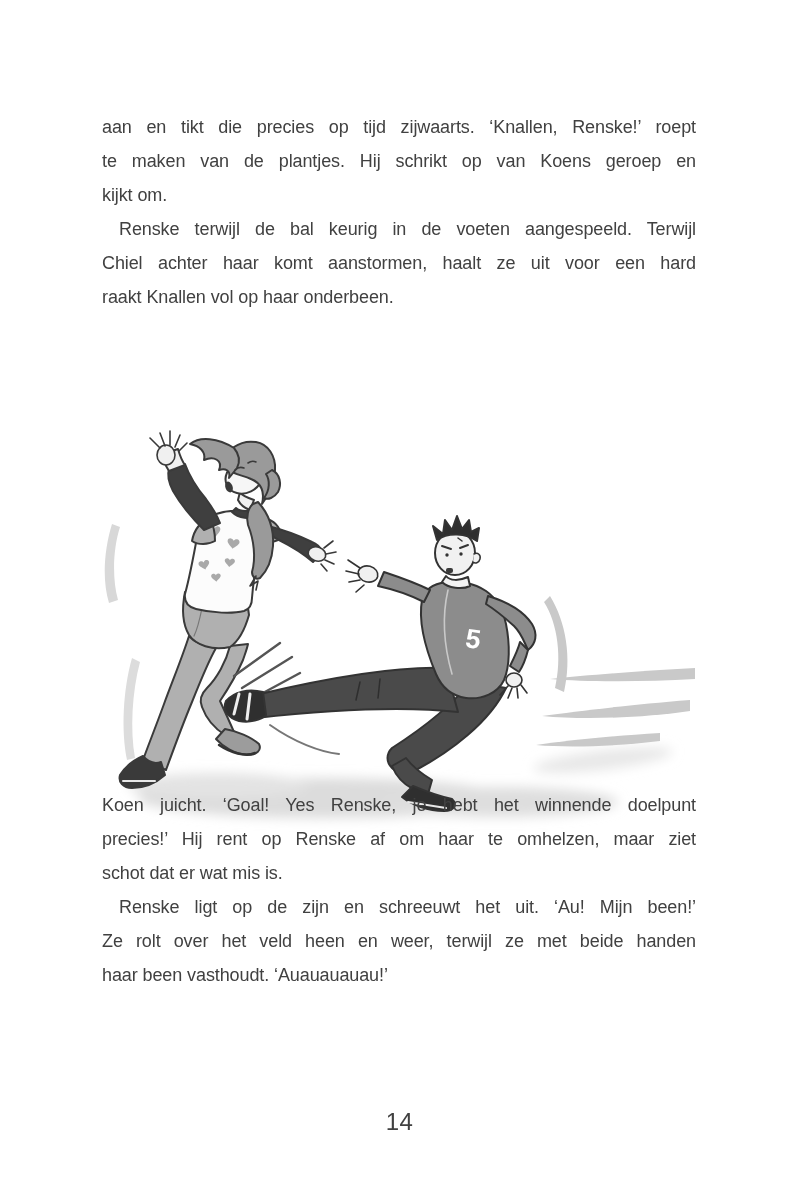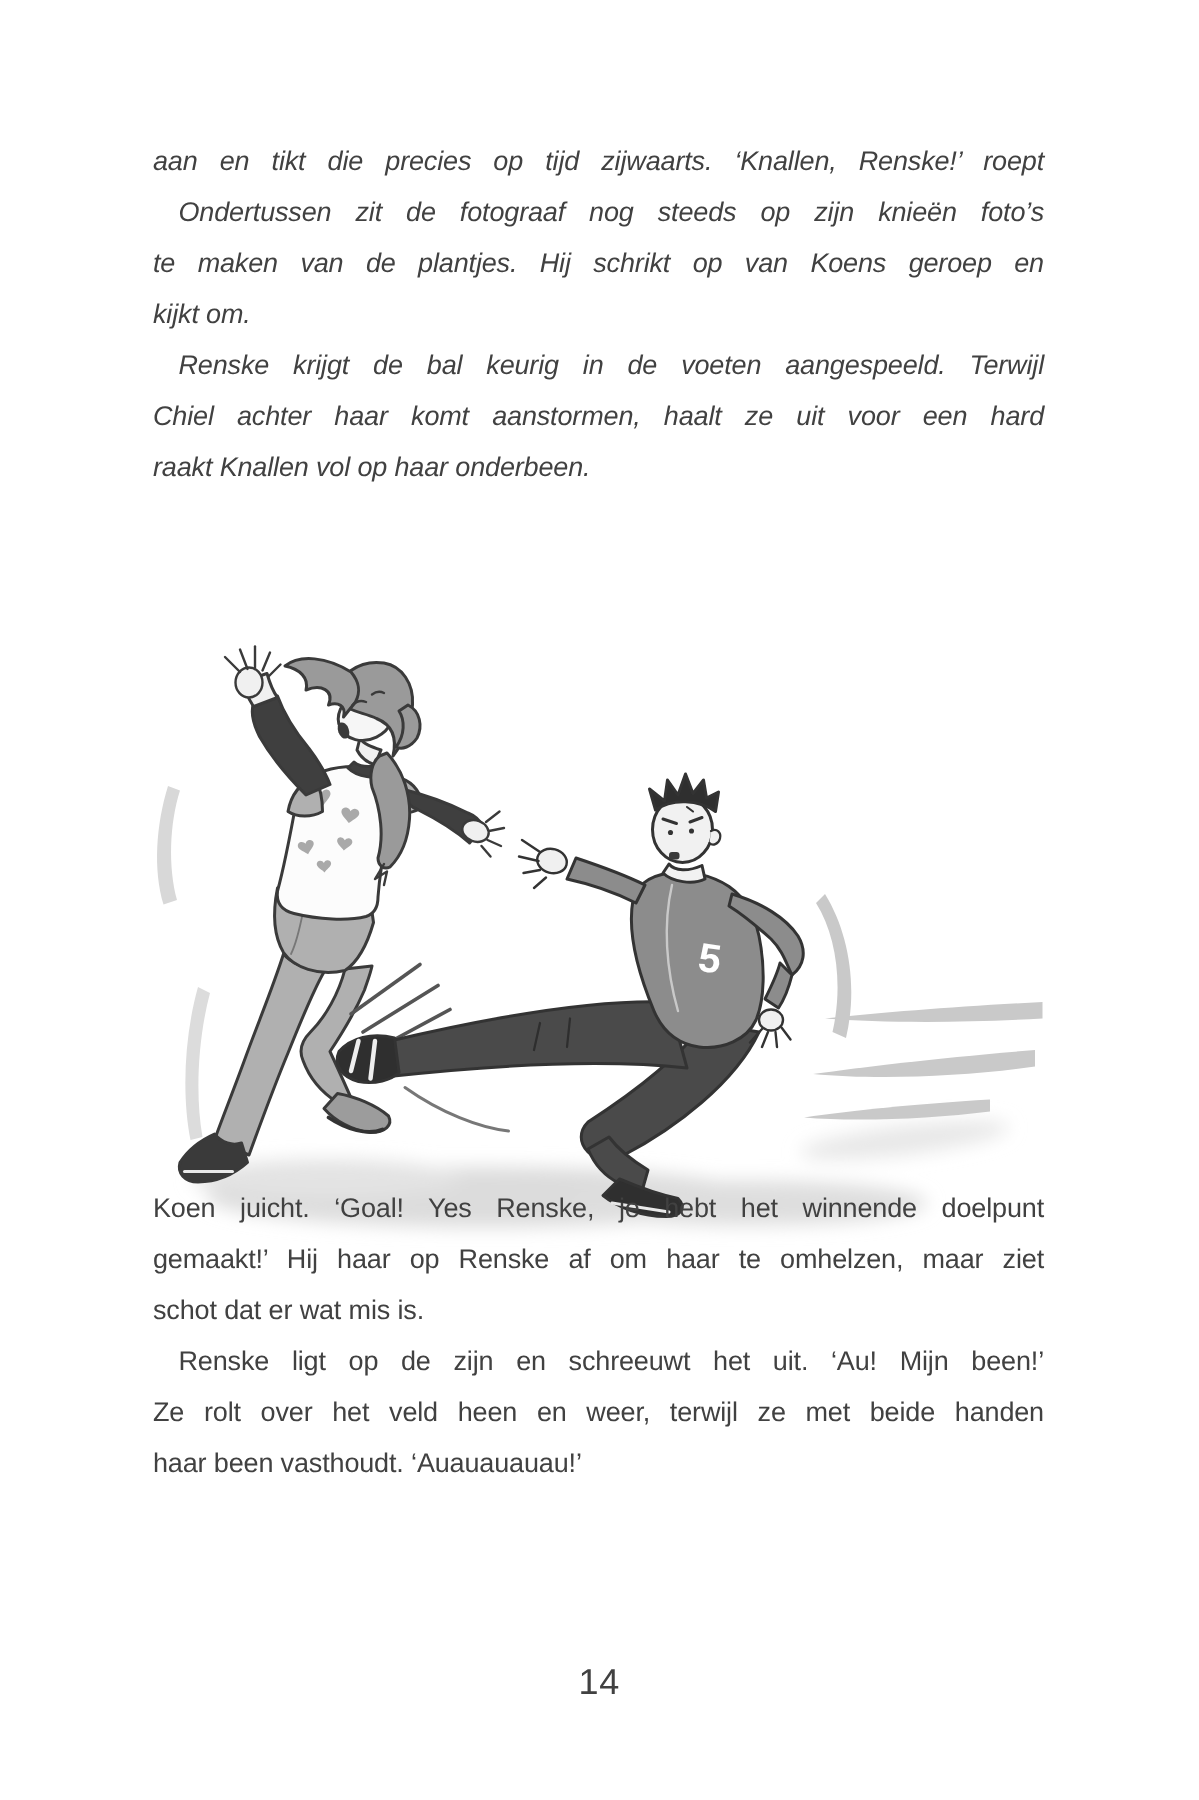--- a/index.html
+++ b/index.html
@@ -13,21 +13,21 @@
     color: #414141;
   }
   .text-block {
     position: absolute;
     left: 102px;
     width: 594px;
     font-size: 18px;
     line-height: 34px;
     letter-spacing: -0.1px;
   }
-  .text-top    { top: 90px; font-style: italic; }
+  .text-top    { top: 110px; }
   .text-bottom { top: 788px; }
   .text-block p { margin: 0; }
   .line {
     display: block;
     white-space: nowrap;
     text-align: justify;
     text-align-last: justify;
   }
   .line.end    { text-align-last: left; }
   .line.indent { text-indent: 17px; }
@@ -52,26 +52,25 @@
 </head>
 <body>
 
 <div class="page">
 
   <div class="text-block text-top">
     <p>
       <span class="line">aan en tikt die precies op tijd zijwaarts. ‘Knallen, Renske!’ roept</span>
     </p>
     <p>
-      <span class="line indent">Ondertussen zit de fotograaf nog steeds op zijn knieën foto’s</span>
       <span class="line">te maken van de plantjes. Hij schrikt op van Koens geroep en</span>
       <span class="line end">kijkt om.</span>
     </p>
     <p>
-      <span class="line indent">Renske krijgt de bal keurig in de voeten aangespeeld. Terwijl</span>
+      <span class="line indent">Renske terwijl de bal keurig in de voeten aangespeeld. Terwijl</span>
       <span class="line">Chiel achter haar komt aanstormen, haalt ze uit voor een hard</span>
       <span class="line end">raakt Knallen vol op haar onderbeen.</span>
     </p>
   </div>
 
   <svg class="illustration" viewBox="0 0 606 402" xmlns="http://www.w3.org/2000/svg">
     <defs>
       <filter id="soft" x="-40%" y="-40%" width="180%" height="180%">
         <feGaussianBlur stdDeviation="6"></feGaussianBlur>
       </filter>
@@ -210,21 +209,21 @@
         <circle cx="363" cy="124" r="1.7" fill="#333333" stroke="none"></circle>
         <path d="M360,108 L364,111" stroke-width="1.4" fill="none"></path>
         <rect x="348" y="138" width="7" height="5" rx="2" fill="#3a3a3a" stroke="none"></rect>
       </g>
     </g>
   </svg>
 
   <div class="text-block text-bottom">
     <p>
       <span class="line">Koen juicht. ‘Goal! Yes Renske, je hebt het winnende doelpunt</span>
-      <span class="line">gemaakt!’ Hij haar op Renske af om haar te omhelzen, maar ziet</span>
+      <span class="line">precies!’ Hij rent op Renske af om haar te omhelzen, maar ziet</span>
       <span class="line end">schot dat er wat mis is.</span>
     </p>
     <p>
       <span class="line indent">Renske ligt op de zijn en schreeuwt het uit. ‘Au! Mijn been!’</span>
       <span class="line">Ze rolt over het veld heen en weer, terwijl ze met beide handen</span>
       <span class="line end">haar been vasthoudt. ‘Auauauauau!’</span>
     </p>
   </div>
 
   <div class="page-number">14</div>

